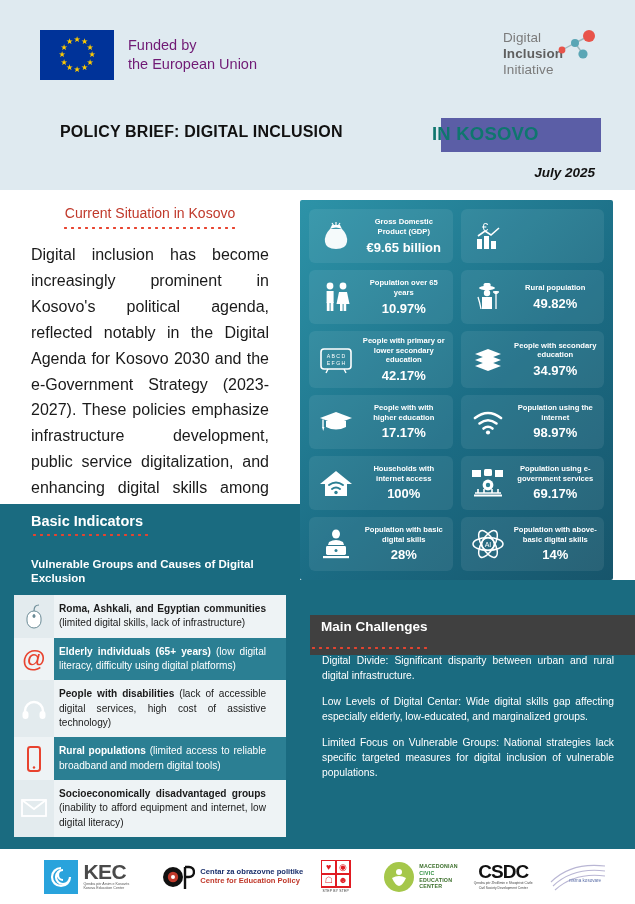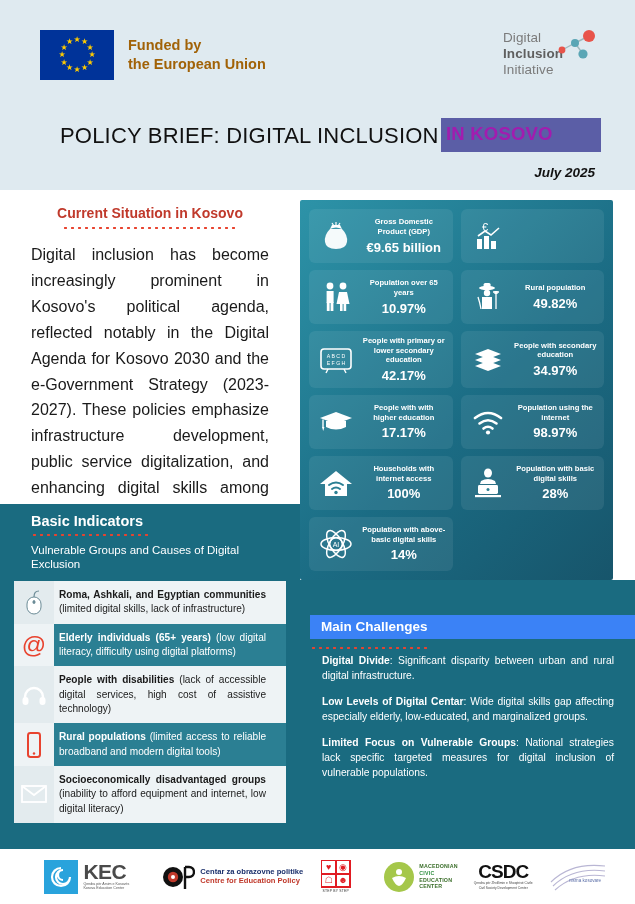--- a/index.html
+++ b/index.html
@@ -22,21 +22,21 @@
   }
   .eu-flag {
     width: 74px; height: 50px; background: #003399;
     position: relative; flex: none;
   }
   .eu-star {
     position: absolute; color: #FFCC00; font-size: 8px; line-height: 8px;
     width: 8px; height: 8px; text-align: center;
   }
   .eu-text {
-    color: #a16207; font-size: 14.5px; font-weight: bold; line-height: 1.32;
+    color: #701a75; font-size: 14.5px; font-weight: normal; line-height: 1.32;
     white-space: pre-line;
   }
   .dii-logo {
     position: absolute; right: 36px; top: 30px;
     width: 96px; text-align: left;
   }
   .dii-logo .l1, .dii-logo .l2, .dii-logo .l3 {
     color: #7b7b7b; font-size: 13.5px; line-height: 1.18; letter-spacing: .1px;
   }
   .dii-logo .l2 { font-weight: bold; color: #5f5f5f; }
@@ -44,38 +44,38 @@
 
   .title-row {
     position: absolute; left: 0; top: 118px; width: 635px; height: 34px;
   }
   .title-hl {
     position: absolute; left: 441px; top: 0; width: 160px; height: 34px;
     background: #5b5ea6;
   }
   .title-main {
     position: absolute; left: 60px; top: 5px;
-    font-size: 22px; font-weight: normal; color: #111111; letter-spacing: .2px;
+    font-size: 16px; font-weight: bold; color: #111111; letter-spacing: .2px;
   }
   .title-kosovo {
-    position: absolute; left: 446px; top: 5px;
-    font-size: 18.5px; font-weight: bold; color: #a21caf; letter-spacing: .2px;
+    position: absolute; left: 432px; top: 5px;
+    font-size: 18.5px; font-weight: bold; color: #0f766e; letter-spacing: .2px;
   }
   .date {
     position: absolute; right: 40px; top: 165px;
     font-size: 13.5px; font-style: italic; font-weight: bold; color: #111;
   }
 
   
   .left-top {
     position: absolute; left: 0; top: 190px; width: 300px; height: 314px;
     background: #ffffff;
   }
   .sec-title-red {
-    text-align: center; color: #c0392b; font-size: 14px; font-weight: bold;
+    text-align: center; color: #c0392b; font-size: 14px; font-weight: normal;
     margin-top: 15px;
   }
   .dotline {
     height: 4px; margin: 5px auto 0 auto;
     background-image: radial-gradient(circle, #e8432f 1.1px, transparent 1.3px);
     background-size: 7px 4px; background-repeat: repeat-x;
   }
   .dotline.c { width: 176px; }
   .body-para {
     margin: 12px 31px 0 31px;
@@ -86,22 +86,22 @@
   .teal-left {
     position: absolute; left: 0; top: 504px; width: 300px; height: 345px;
     background: #1a6b80;
   }
   .bi-title {
     color: #ffffff; font-size: 14.5px; font-weight: bold;
     margin: 9px 0 0 31px;
   }
   .dotline.l { width: 118px; margin: 4px 0 0 31px; }
   .bi-sub {
-    color: #ffffff; font-size: 11.5px; font-weight: normal; line-height: 1.26;
-    margin: 6px 31px 0 31px;
+    color: #ffffff; font-size: 11.5px; font-weight: bold; line-height: 1.26;
+    margin: 20px 31px 0 31px;
   }
   .vg-list { margin: 9px 14px 0 14px; }
   .vg-row { display: flex; align-items: stretch; min-height: 40px; }
   .vg-row.odd  { background: #eef3f5; }
   .vg-row.even { background: #2b7f93; }
   .vg-icon {
     width: 40px; flex: none; display: flex; align-items: center; justify-content: center;
   }
   .vg-row.odd  .vg-icon { background: #e3ebee; }
   .vg-row.even .vg-icon { background: #eef3f5; }
@@ -137,34 +137,34 @@
   .stat-body { flex: 1; text-align: center; color: #ffffff; padding-right: 2px; }
   .stat-label { font-size: 7.6px; font-weight: bold; line-height: 1.26; }
   .stat-val { font-size: 13px; font-weight: bold; margin-top: 3px; }
 
   
   .teal-right {
     position: absolute; left: 300px; top: 580px; width: 335px; height: 269px;
     background: #1a6b80;
   }
   .mc-bar {
-    position: absolute; left: 10px; top: 35px; width: 325px; height: 24px;
-    background: #3b82f6;
+    position: absolute; left: 10px; top: 35px; width: 325px; height: 40px;
+    background: #404040;
   }
   .mc-bar span {
     position: absolute; left: 11px; top: 4px;
     color: #ffffff; font-size: 13.5px; font-weight: bold;
   }
   .dotline.r { width: 118px; position: absolute; left: 10px; top: 61px; }
   .mc-list { position: absolute; left: 22px; top: 74px; width: 292px; }
   .mc-item {
     color: #ffffff; font-size: 10.3px; line-height: 1.45; text-align: justify;
     margin-bottom: 11px;
   }
-  .mc-item b { font-weight: bold; }
+  .mc-item b { font-weight: normal; }
 
   
   .footer {
     position: absolute; left: 0; top: 849px; width: 635px; height: 55px;
     background: #ffffff;
     display: flex; align-items: center; justify-content: center; gap: 16px;
   }
   .logo { display: flex; align-items: center; gap: 5px; padding-left: 16px; }
   .kec-mark {
     width: 34px; height: 34px; background: #29a3dc; position: relative; flex: none;
@@ -430,20 +430,37 @@
               <circle cx="18" cy="24.5" r="1.7" fill="#2b7f93"></circle>
             </svg>
           </div>
           <div class="stat-body">
             <div class="stat-label">Households with internet access</div>
             <div class="stat-val">100%</div>
           </div>
         </div>
         <div class="stat-card">
           <div class="stat-ico">
+            <svg width="36" height="32" viewBox="0 0 36 32">
+              <rect x="2" y="3" width="9" height="7" fill="#fff"></rect>
+              <rect x="14" y="2" width="8" height="7" rx="1.5" fill="#fff"></rect>
+              <rect x="25" y="3" width="8" height="7" fill="#fff"></rect>
+              <circle cx="18" cy="18" r="5.4" fill="#fff"></circle>
+              <circle cx="18" cy="18" r="2.2" fill="#2b7f93"></circle>
+              <path d="M5 26 h26 M8 22 v4 M14 22 v4 M22 22 v4 M28 22 v4" stroke="#fff" stroke-width="1.6" fill="none"></path>
+              <rect x="4" y="27.5" width="28" height="2" fill="#fff"></rect>
+            </svg>
+          </div>
+          <div class="stat-body">
+            <div class="stat-label">Population using e-government services</div>
+            <div class="stat-val">69.17%</div>
+          </div>
+        </div>
+        <div class="stat-card">
+          <div class="stat-ico">
             <svg width="32" height="32" viewBox="0 0 32 32">
               <ellipse cx="16" cy="6" rx="4" ry="4.6" fill="#fff"></ellipse>
               <path d="M9 14 q7 -4 14 0 l1 3 h-16z" fill="#fff"></path>
               <rect x="6" y="18" width="20" height="9" rx="1.4" fill="#fff"></rect>
               <circle cx="16" cy="22.5" r="1.5" fill="#2b7f93"></circle>
               <rect x="3" y="28" width="26" height="2.2" fill="#fff"></rect>
             </svg>
           </div>
           <div class="stat-body">
             <div class="stat-label">Population with basic digital skills</div>

